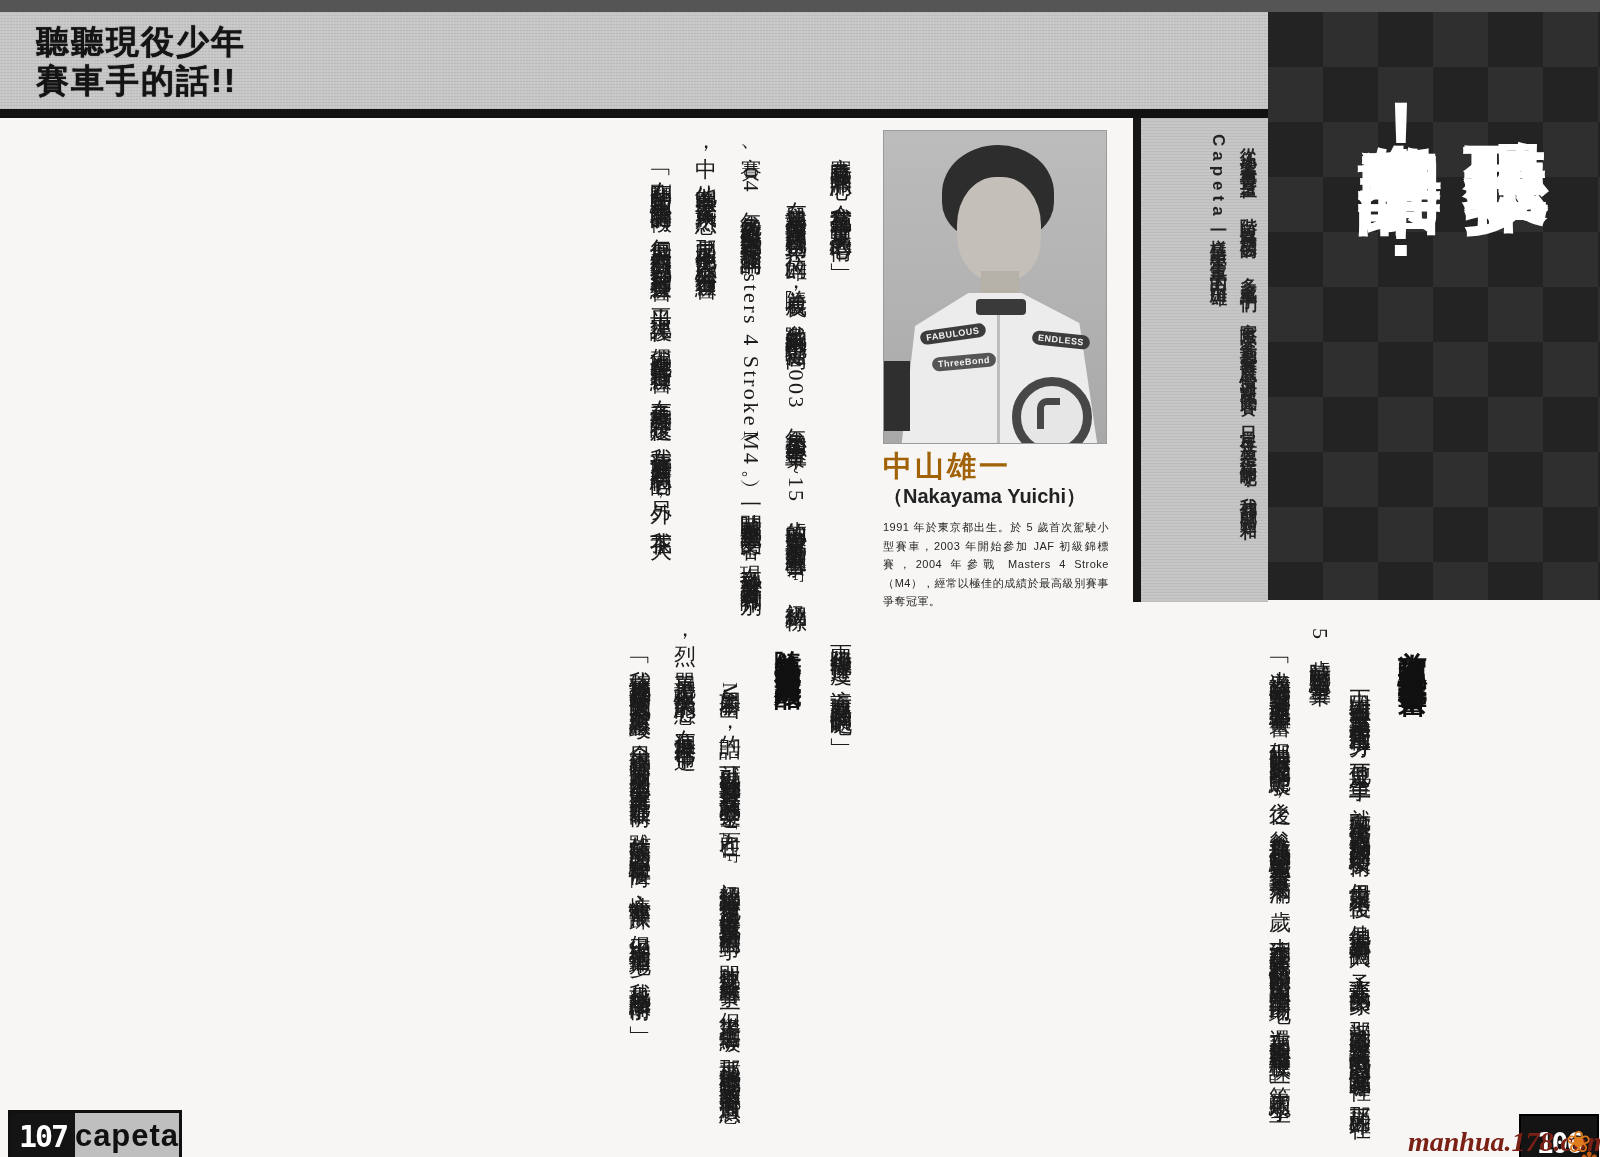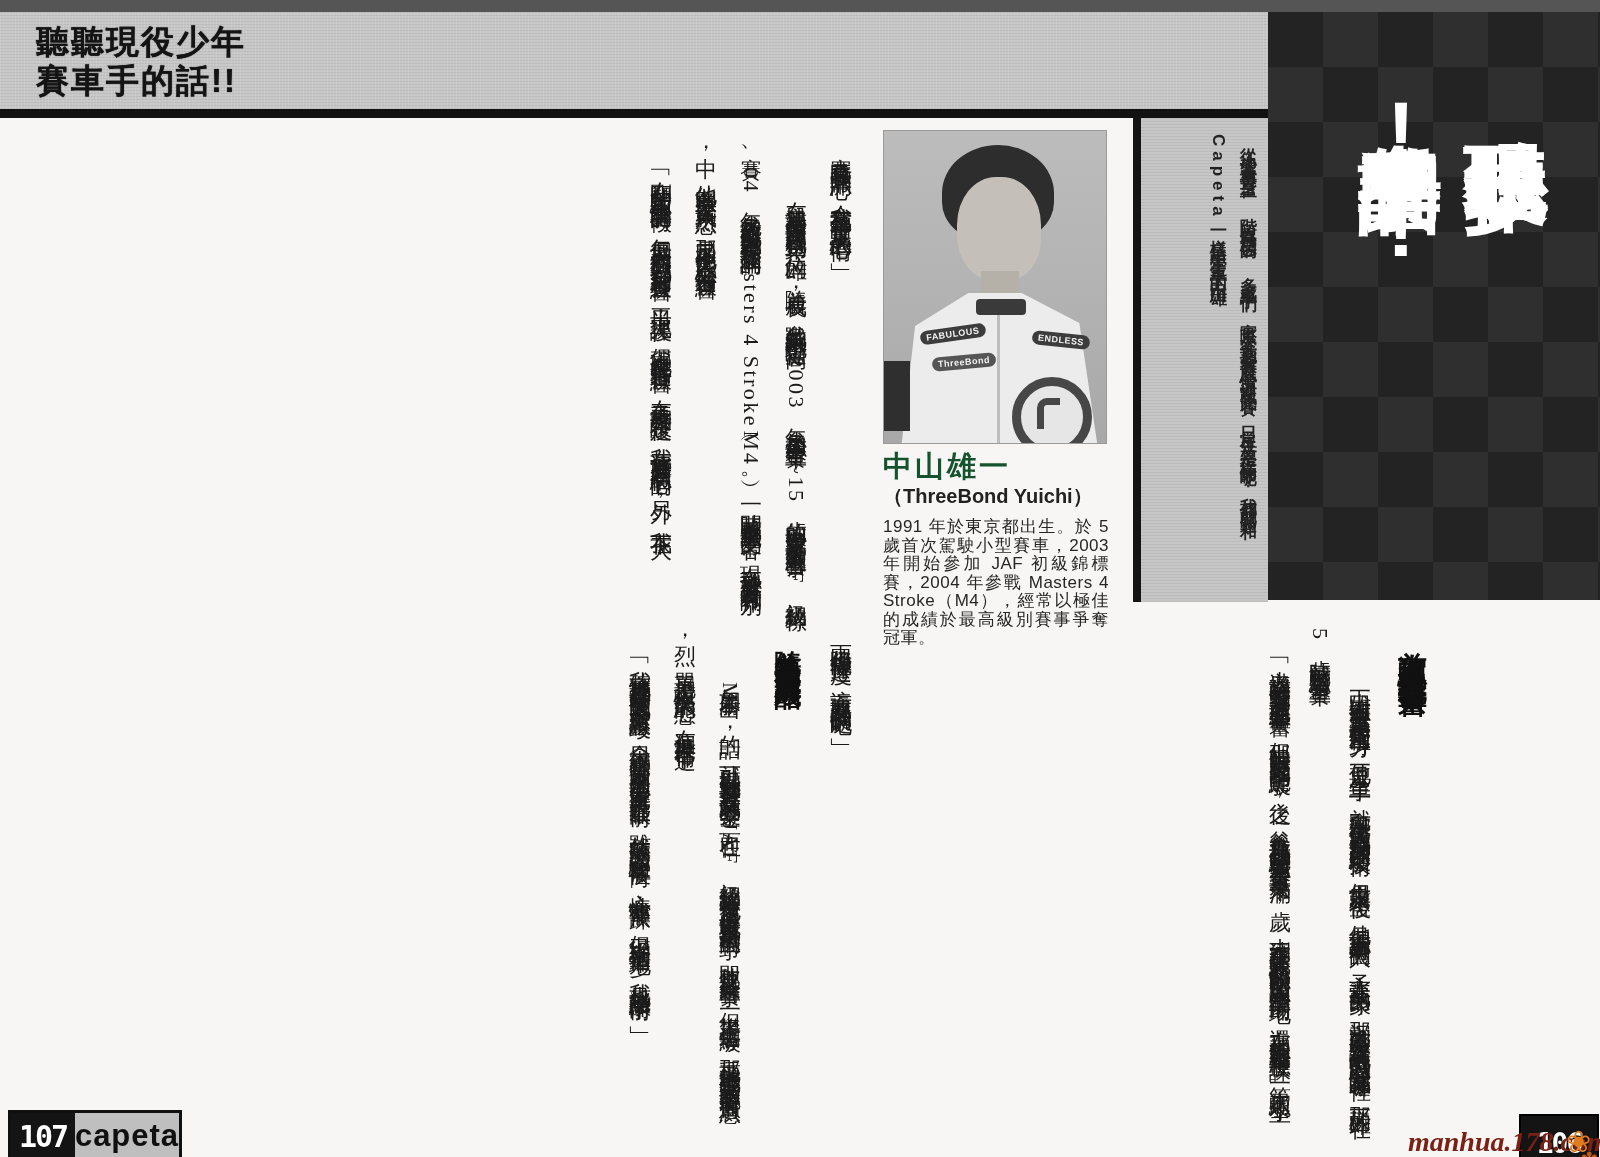--- a/index.html
+++ b/index.html
@@ -71,23 +71,23 @@
   .shoulder{position:absolute;left:0;top:230px;width:26px;height:70px;background:#2f2f2f;}
   .ring-logo{
     position:absolute;left:128px;top:246px;width:62px;height:62px;border:9px solid #474747;border-radius:50%;
     background:#e6e6e6;
   }
   .ring-logo::after{
     content:"";position:absolute;left:16px;top:12px;width:16px;height:24px;
     border:7px solid #474747;border-bottom:none;border-right:none;border-radius:10px 0 0 0;
   }
   .profile{position:absolute;left:883px;top:438px;width:226px;}
-  .profile-name{font-weight:800;font-size:29px;letter-spacing:3px;color:#14532d;line-height:32px;}
+  .profile-name{font-weight:800;font-size:29px;letter-spacing:3px;color:#a16207;line-height:32px;}
   .profile-romaji{font-weight:700;font-size:20px;letter-spacing:0px;color:#222;line-height:28px;}
-  .profile-bio{margin-top:8px;font-size:17px;line-height:18.5px;letter-spacing:.5px;color:#262626;text-align:justify;}
+  .profile-bio{margin-top:8px;font-size:11px;line-height:18.5px;letter-spacing:.5px;color:#262626;text-align:justify;}
   
   .vtext{
     position:absolute;
     writing-mode:vertical-rl;text-orientation:mixed;
     font-family:"Liberation Serif","DejaVu Serif",serif;
     color:#1b1b1b;font-size:22px;letter-spacing:2.5px;
   }
   .vtext p{margin:0;line-height:45px;}
   .ind1{text-indent:1em;}
   .ind2{text-indent:2em;}
@@ -162,21 +162,21 @@
     <div class="zip"></div>
     <div class="shoulder"></div>
     <div class="patch fab">FABULOUS</div>
     <div class="patch tb">ThreeBond</div>
     <div class="patch end">ENDLESS</div>
     <div class="ring-logo"></div>
   </div>
 
   <div class="profile">
     <div class="profile-name">中山雄一</div>
-    <div class="profile-romaji">（ThreeBond Yuichi）</div>
+    <div class="profile-romaji">（Nakayama Yuichi）</div>
     <div class="profile-bio">1991 年於東京都出生。於 5 歲首次駕駛小型賽車，2003 年開始參加 JAF 初級錦標賽，2004 年參戰 Masters 4 Stroke（M4），經常以極佳的成績於最高級別賽事爭奪冠軍。</div>
   </div>
 
   <div class="vtext section-br">
     <h3 class="vhead">首次駕駛小型賽車就非常興奮！</h3>
     <p class="ind2">中山雄一擁有小型賽車車手和中學生兩種身分，他只要一坐上車子，就會顯露出比任何人都熾熱與激烈的駕駛技術。但是脫下頭盔後，他是個認真而有禮的人，予人非常成熟的印象。那沉實的笑臉會讓人驚訝他的激烈鬥心究竟隱藏在哪裡？那樣的雄一在5歲時就首次駕駛小型賽車。</p>
     <p class="ind1">「去遊樂場的時候看到高卡車就已經非常興奮，但那時候因爲高度限制不能駕駛。之後，爸爸就爲我找尋能駕駛兒童小型賽車（專爲未滿10歲，未達到拿取正式駕駛執照年齡的小童而設的小型賽車）的場地，還在那裡的小型賽車學校聽課。第一次駕駛小型</p>
   </div>
 
   <div class="vtext section-tl">

